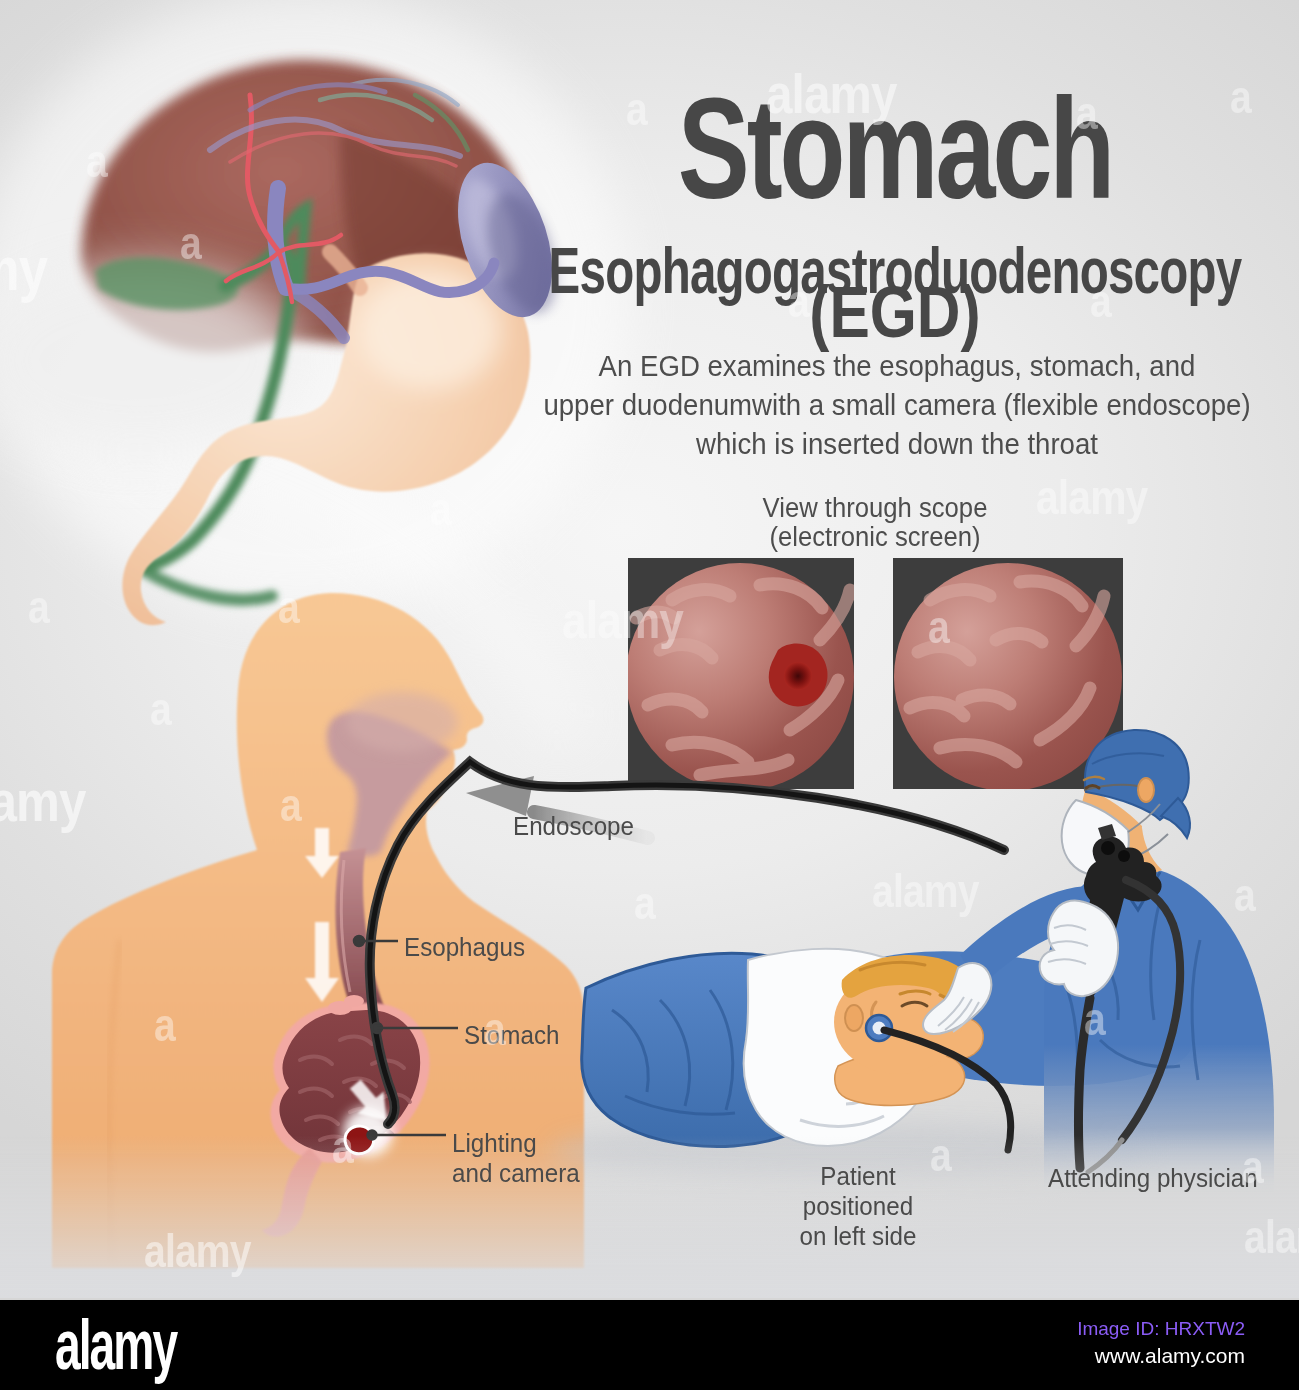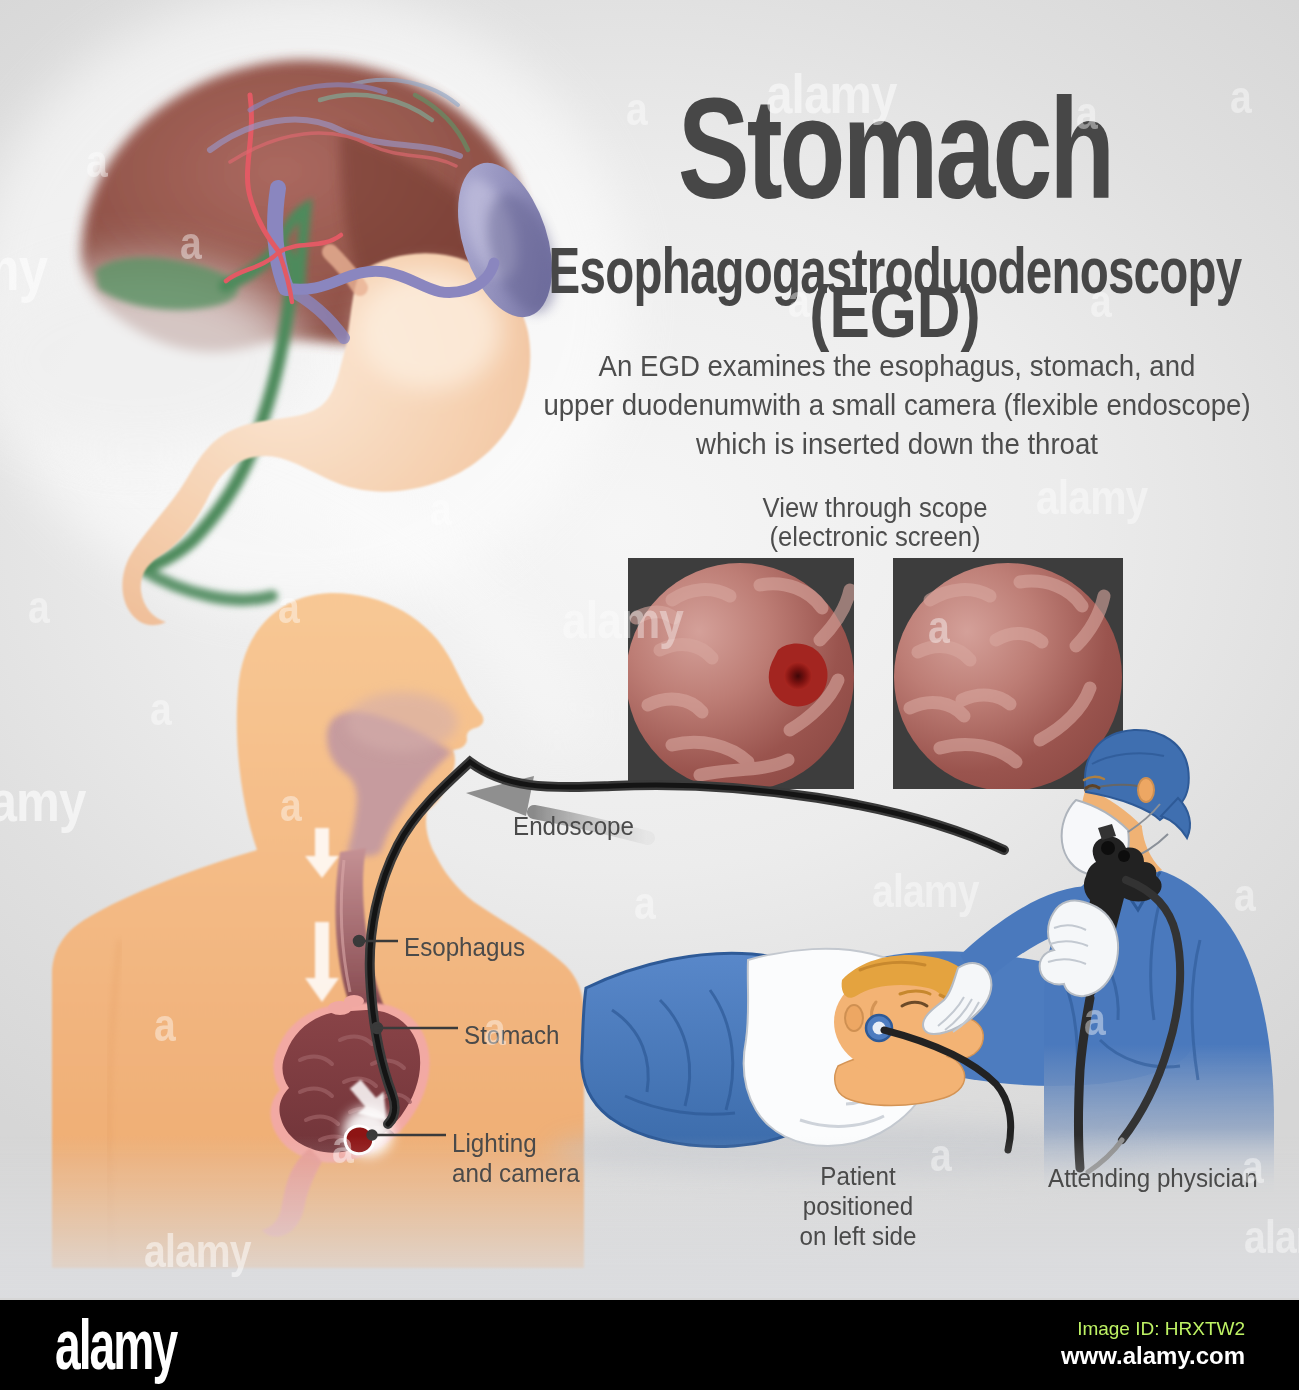--- a/index.html
+++ b/index.html
@@ -21,22 +21,22 @@
   .lbl{position:absolute;font-size:26px;color:#4a4a4a;line-height:30px;white-space:pre-line;transform:scaleX(.93);transform-origin:left top;}
   .lbl-endoscope{left:513px;top:803px;}
   .lbl-esophagus{left:404px;top:924px;}
   .lbl-stomach{left:464px;top:1012px;}
   .lbl-lighting{left:452px;top:1120px;}
   .lbl-patient{left:758px;top:1153px;width:200px;text-align:center;transform-origin:50% 0;}
   .lbl-physician{left:1048px;top:1155px;}
   .footer{position:absolute;left:0;top:1300px;width:1299px;height:90px;background:var(--footer_bg,#000);z-index:6;}
   .alamy-logo{position:absolute;left:55px;top:10px;color:#fff;font-weight:bold;font-size:70px;line-height:1;letter-spacing:-3px;transform:scaleX(.66);transform-origin:left top;}
   .footer-right{position:absolute;right:54px;top:16px;text-align:right;color:#fff;}
-  .footer-id{font-size:19px;color:#bef264;line-height:26px;}
-  .footer-url{font-size:24px;font-weight:bold;line-height:28px;}
+  .footer-id{font-size:19px;color:#8b5cf6;line-height:26px;}
+  .footer-url{font-size:21px;font-weight:normal;line-height:28px;}
 </style>
 </head>
 <body>
 
 <div class="canvas">
 
 <svg class="art" width="1299" height="1390" viewBox="0 0 1299 1390">
   <defs>
     <radialGradient id="liverG" cx="45%" cy="38%" r="75%">
       <stop offset="0" stop-color="#a8645a"></stop>

